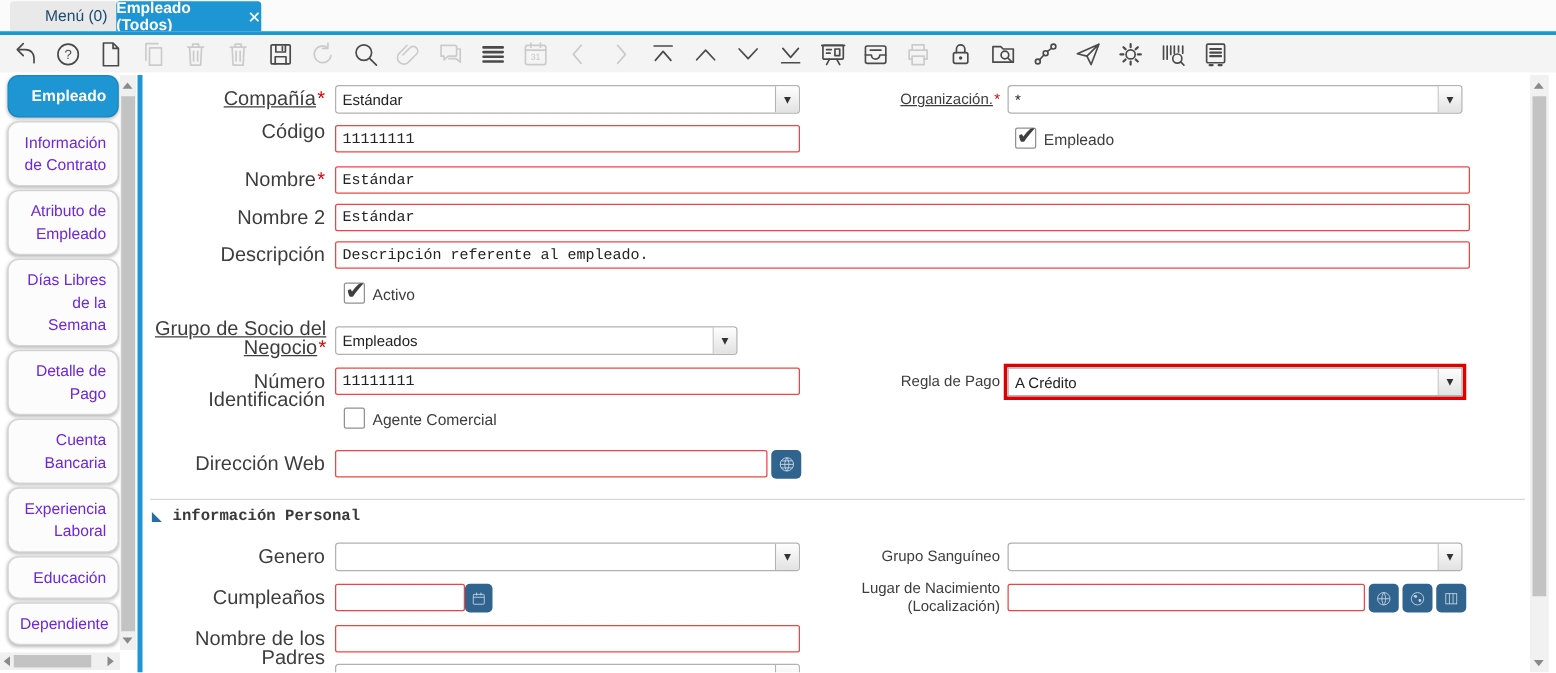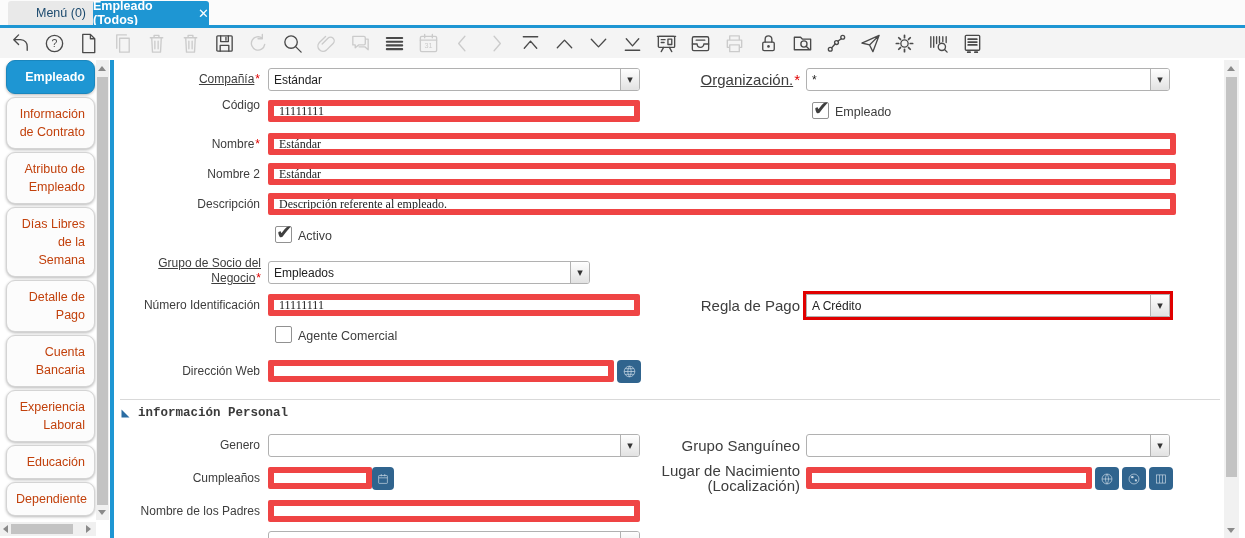--- a/index.html
+++ b/index.html
@@ -21,47 +21,47 @@
     display:flex; align-items:center; padding-left:8px; gap:10px; }
   .tbi { width:24px; height:24px; display:flex; align-items:center; justify-content:center;
     color:#4a4a4a; cursor:pointer; }
   .tbi svg { fill:none; stroke:currentColor; stroke-width:1.4; stroke-linecap:round; stroke-linejoin:round; }
   .tbi.dis { color:#cbcbcb; cursor:default; }
 
   
   #sidebar { position:absolute; left:0; top:60px; width:96px; height:460px; overflow:hidden; }
   .stab { margin:0 1px 3px 6px; padding:7px 9px; background:#fcfcfc; border:1px solid #d4d4d4;
     border-radius:9px; box-shadow:0 1px 3px rgba(0,0,0,.28); text-align:right; font-size:12.5px;
-    line-height:18px; color:#c2410c; cursor:pointer; }
+    line-height:18px; color:#6d28d9; cursor:pointer; }
   .stab.active { background:#1e96d3; border-color:#1a86bd; color:#fff; font-weight:bold; }
 
   
   .sb-v { position:absolute; background:#f0f0f0; }
   #side-vscroll { left:96px; top:60px; width:13px; height:460px; }
   #side-vthumb { position:absolute; left:1px; top:17px; width:11px; height:428px; background:#c3c3c3; }
   #main-vscroll { left:1224px; top:60px; width:15px; height:478px; background:#f1f1f1; }
   #main-vthumb { position:absolute; left:2px; top:17px; width:11px; height:400px; background:#c3c3c3; }
   #side-hscroll { position:absolute; left:0; top:522px; width:96px; height:14px; background:#f0f0f0; }
   #side-hthumb { position:absolute; left:11px; top:2px; width:62px; height:10px; background:#c3c3c3; }
   .arr { position:absolute; width:0; height:0; }
   .arr.up   { border-left:4px solid transparent; border-right:4px solid transparent; border-bottom:5px solid #8a8a8a; }
   .arr.down { border-left:4px solid transparent; border-right:4px solid transparent; border-top:5px solid #8a8a8a; }
   .arr.left { border-top:4px solid transparent; border-bottom:4px solid transparent; border-right:5px solid #8a8a8a; }
   .arr.right{ border-top:4px solid transparent; border-bottom:4px solid transparent; border-left:5px solid #8a8a8a; }
 
   #bluebar { position:absolute; left:110px; top:60px; width:4px; height:478px; background:#1e96d3; }
 
   
   #content { position:absolute; left:115px; top:58px; width:1109px; height:480px; background:#fff; overflow:hidden; }
-  .lbl { position:absolute; width:145px; text-align:right; font-size:12px; color:#3d3d3d; line-height:15px; }
-  .lbl-r { position:absolute; left:500px; width:185px; text-align:right; font-size:15px; color:#3d3d3d; line-height:15px; }
+  .lbl { position:absolute; width:145px; text-align:right; font-size:16px; color:#3d3d3d; line-height:15px; }
+  .lbl-r { position:absolute; left:500px; width:185px; text-align:right; font-size:12px; color:#3d3d3d; line-height:15px; }
   .u { text-decoration:underline; cursor:pointer; }
   .req { color:#e00000; margin-left:1px; }
-  .txt { position:absolute; height:22px; border:6px solid #ef4444; border-radius:2px;
-    font-family:Liberation Serif, serif; font-size:12px; padding:0 5px; color:#222; background:#fff; }
+  .txt { position:absolute; height:22px; border:1px solid #ef4444; border-radius:2px;
+    font-family:Liberation Mono, monospace; font-size:12px; padding:0 5px; color:#222; background:#fff; }
   .combo { position:absolute; height:23px; display:flex; border:1px solid #b1b1b1; border-radius:3px; background:#fff; }
   .combo input { border:none; flex:1; min-width:0; font-family:"Liberation Sans","DejaVu Sans",sans-serif;
     font-size:12px; padding:0 5px; color:#222; outline:none; background:transparent; }
   .combo-btn { width:19px; border-left:1px solid #b1b1b1; background:linear-gradient(#fefefe,#e2e2e2);
     border-radius:0 2px 2px 0; display:flex; align-items:center; justify-content:center; cursor:pointer; }
   .combo-btn::after { content:"▾"; font-size:11px; color:#333; }
   .red-wrap { position:absolute; border:3px solid #e00000; }
   .red-wrap .combo { position:relative; width:100%; height:100%; border-radius:0; }
   .cb { position:absolute; width:17px; height:17px; background:#fff; border:1px solid #919191; border-radius:2px; cursor:pointer; }
   .cb.checked::after { content:"✔"; position:absolute; left:0px; top:-7px; font-size:20px; color:#3f3f3f; }

